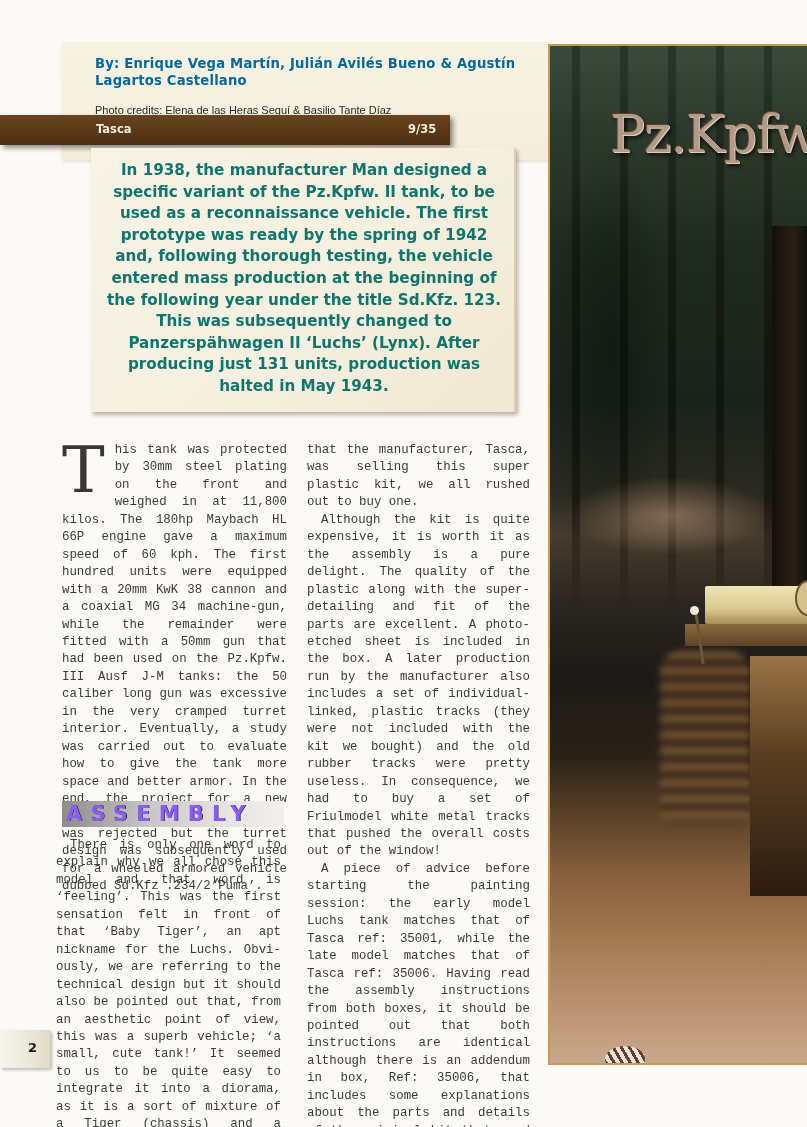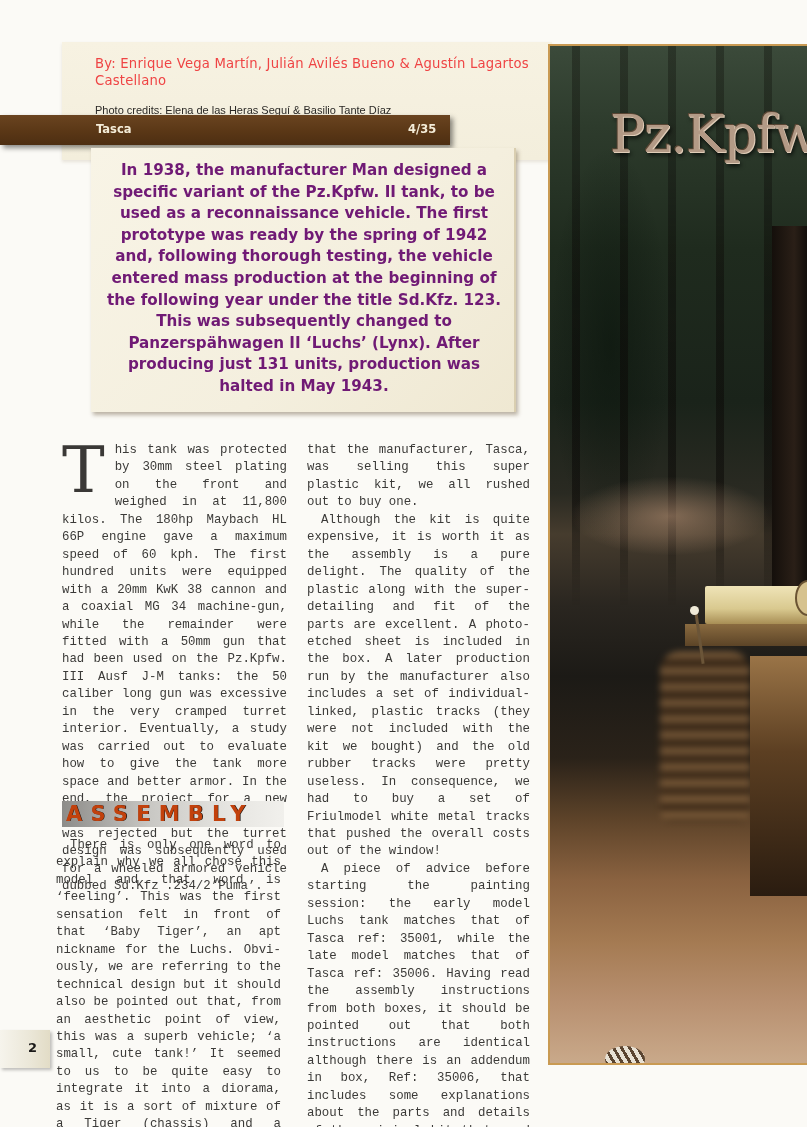--- a/index.html
+++ b/index.html
@@ -7,22 +7,22 @@
   body { position: relative; font-family: "DejaVu Sans", sans-serif; color: #3a3836; }
 
   
   .credit-band {
     position: absolute; left: 62px; top: 42px; width: 490px; height: 118px;
     background: linear-gradient(180deg, #f7f2e2 0%, #f3eedc 100%);
     box-shadow: 0 2px 3px rgba(120,100,60,0.15);
   }
   .byline {
     position: absolute; left: 95px; top: 55px; width: 440px;
-    font-family: "DejaVu Sans", sans-serif; font-weight: normal; font-size: 13.2px;
-    line-height: 17px; color: #ef4444; letter-spacing: 0.2px;
+    font-family: "DejaVu Sans", sans-serif; font-weight: bold; font-size: 13.2px;
+    line-height: 17px; color: #0369a1; letter-spacing: 0.2px;
   }
   .photo-credits {
     position: absolute; left: 95px; top: 104px; width: 440px;
     font-family: "Liberation Sans", sans-serif; font-size: 11px; color: #2b2926;
   }
 
   
   .brand-bar {
     position: absolute; left: 0; top: 115px; width: 450px; height: 30px;
     background: linear-gradient(180deg, #6a4420 0%, #5a3716 55%, #4d2e12 100%);
@@ -40,21 +40,21 @@
   
   .intro-box {
     position: absolute; left: 91px; top: 148px; width: 425px; height: 264px;
     background: linear-gradient(135deg, #f8f4e6 0%, #f4efde 60%, #efe8d2 100%);
     box-shadow: 2px 3px 4px rgba(90,70,40,0.4);
     border-right: 2px solid #d9ceb0;
   }
   .intro-text {
     position: absolute; left: 100px; top: 160px; width: 408px;
     text-align: center; font-weight: bold; font-size: 15.2px; line-height: 21.6px;
-    color: #701a75;
+    color: #0f766e;
   }
 
   
   .col {
     position: absolute; font-family: "Liberation Sans", sans-serif;
     font-size: 12.4px; line-height: 17.45px; color: #3b3a38;
     text-align: justify; hyphens: manual;
   }
   .col-left-top { left: 62px; top: 442px; width: 225px; }
   .col-left-bot { left: 56px; top: 837px; width: 225px; }
@@ -69,21 +69,21 @@
   }
 
   
   .section-heading {
     position: absolute; left: 62px; top: 801px; width: 222px; height: 26px;
     background: linear-gradient(90deg, #8d8c89 0%, #c9c8c4 40%, #e6e5e1 75%, #f1f0ec 100%);
   }
   .section-heading-text {
     position: absolute; left: 66px; top: 801px; width: 218px; height: 26px;
     font-family: "DejaVu Sans", sans-serif; font-weight: bold; font-size: 21px;
-    line-height: 26px; letter-spacing: 8.2px; color: #c2410c;
+    line-height: 26px; letter-spacing: 8.2px; color: #8b5cf6;
     text-shadow: 0.6px 0 0 #141312;
   }
 
   
   .page-tab {
     position: absolute; left: 0; top: 1030px; width: 50px; height: 38px;
     background: linear-gradient(90deg, #f6f4ec 0%, #ebe7d8 60%, #e2dcc6 100%);
     box-shadow: 2px 2px 3px rgba(0,0,0,0.25);
   }
   .page-number {
@@ -161,21 +161,21 @@
 </style>
 </head>
 <body>
 
 <div class="credit-band"></div>
 <div class="byline">By: Enrique Vega Martín, Julián Avilés Bueno &amp; Agustín Lagartos Castellano</div>
 <div class="photo-credits">Photo credits: Elena de las Heras Seguí &amp; Basilio Tante Díaz</div>
 
 <div class="brand-bar"></div>
 <div class="brand-name">Tasca</div>
-<div class="brand-scale">4/35</div>
+<div class="brand-scale">9/35</div>
 
 <div class="intro-box"></div>
 <div class="intro-text">In 1938, the manufacturer Man designed a specific variant of the Pz.Kpfw. II tank, to be used as a reconnaissance vehicle. The first prototype was ready by the spring of 1942 and, following thorough testing, the vehicle entered mass production at the beginning of the following year under the title Sd.Kfz. 123. This was subsequently changed to Panzerspähwagen II ‘Luchs’ (Lynx). After producing just 131 units, production was halted in May 1943.</div>
 
 <div class="col col-left-top">
   <span class="dropcap">T</span>
   <p>his tank was protected by 30mm steel plating on the front and weighed in at 11,800 kilos. The 180hp Maybach HL 66P engine gave a maximum speed of 60 kph. The first hundred units were equipped with a 20mm KwK 38 cannon and a coaxial MG 34 machine-gun, while the remainder were fitted with a 50mm gun that had been used on the Pz.Kpfw. III Ausf J-M tanks: the 50 cal­iber long gun was excessive in the very cramped turret interior. Eventually, a study was carried out to evaluate how to give the tank more space and better armor. In the end, the project for a new model, to be called ‘Leopard, was reject­ed but the turret design was subse­quently used for a wheeled armored vehicle dubbed Sd.Kfz .234/2’Puma’.</p>
 </div>
 
 <div class="section-heading"></div>

